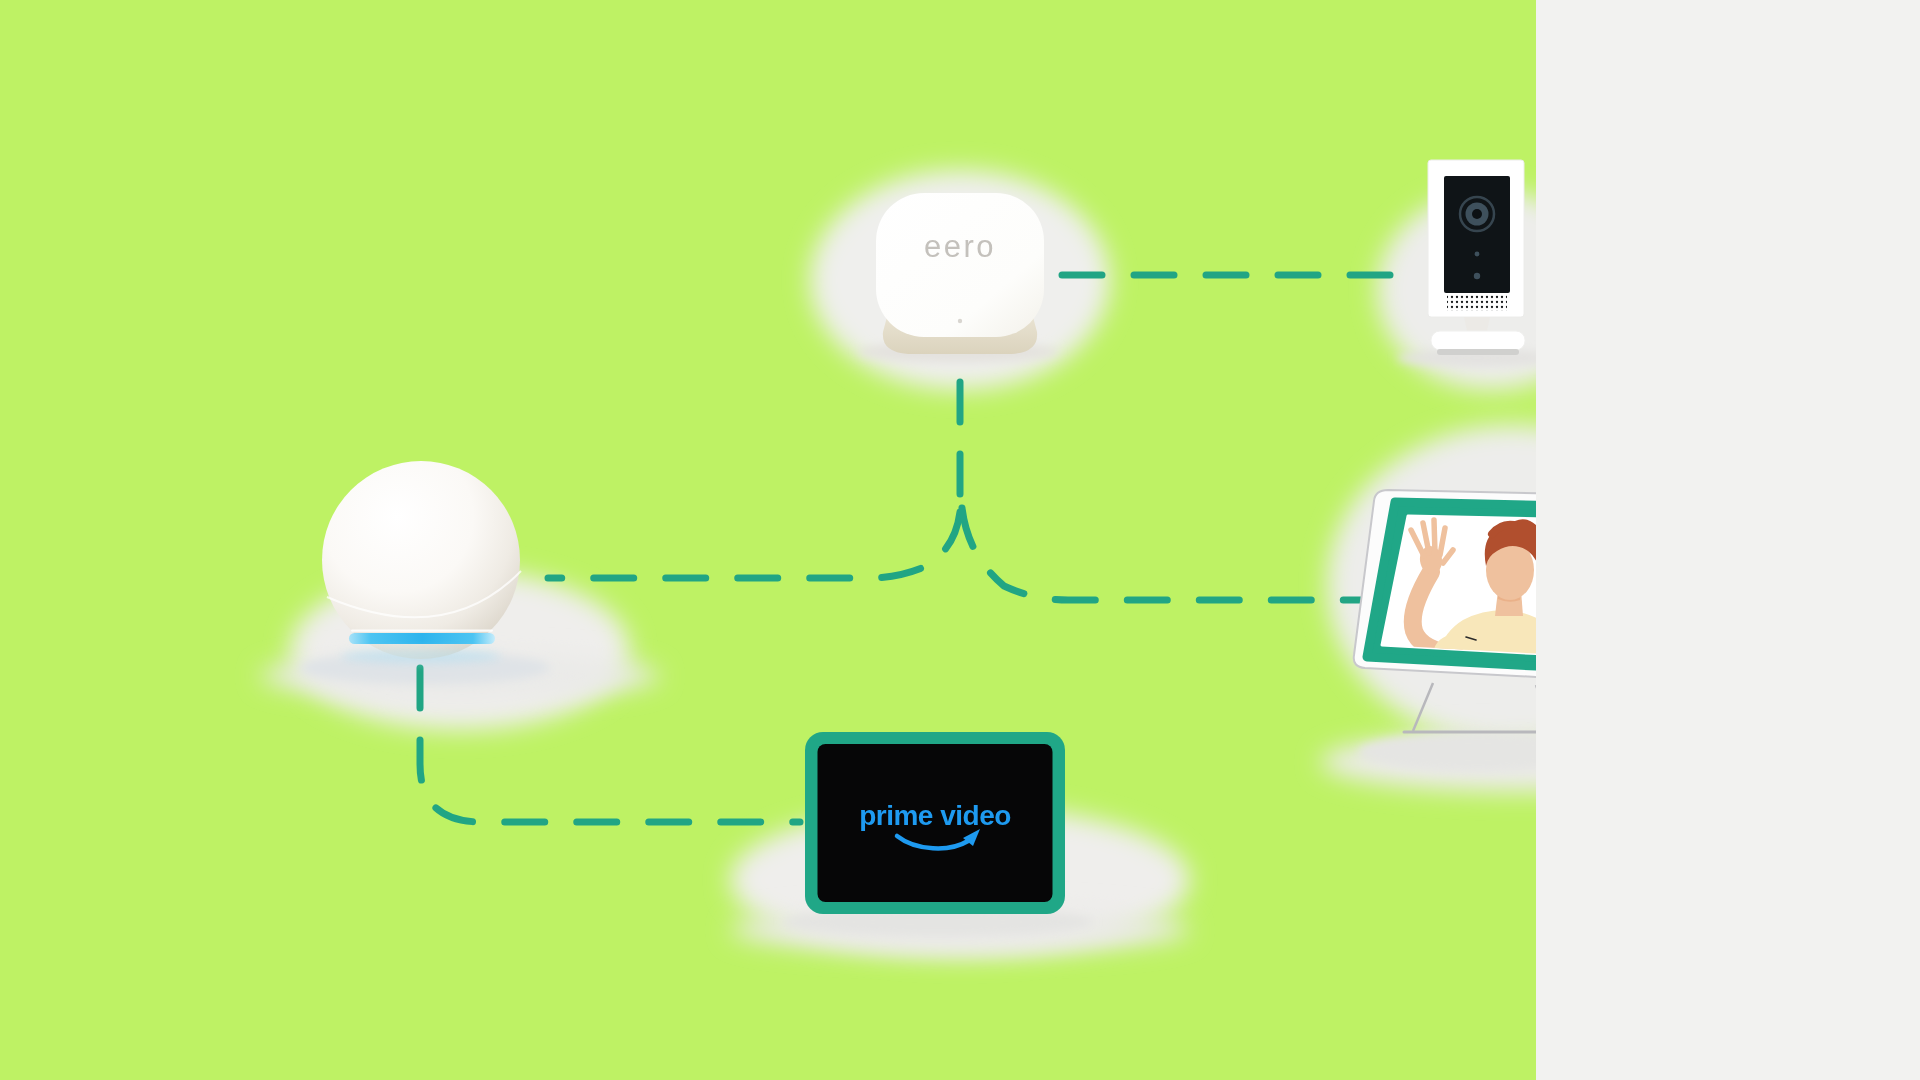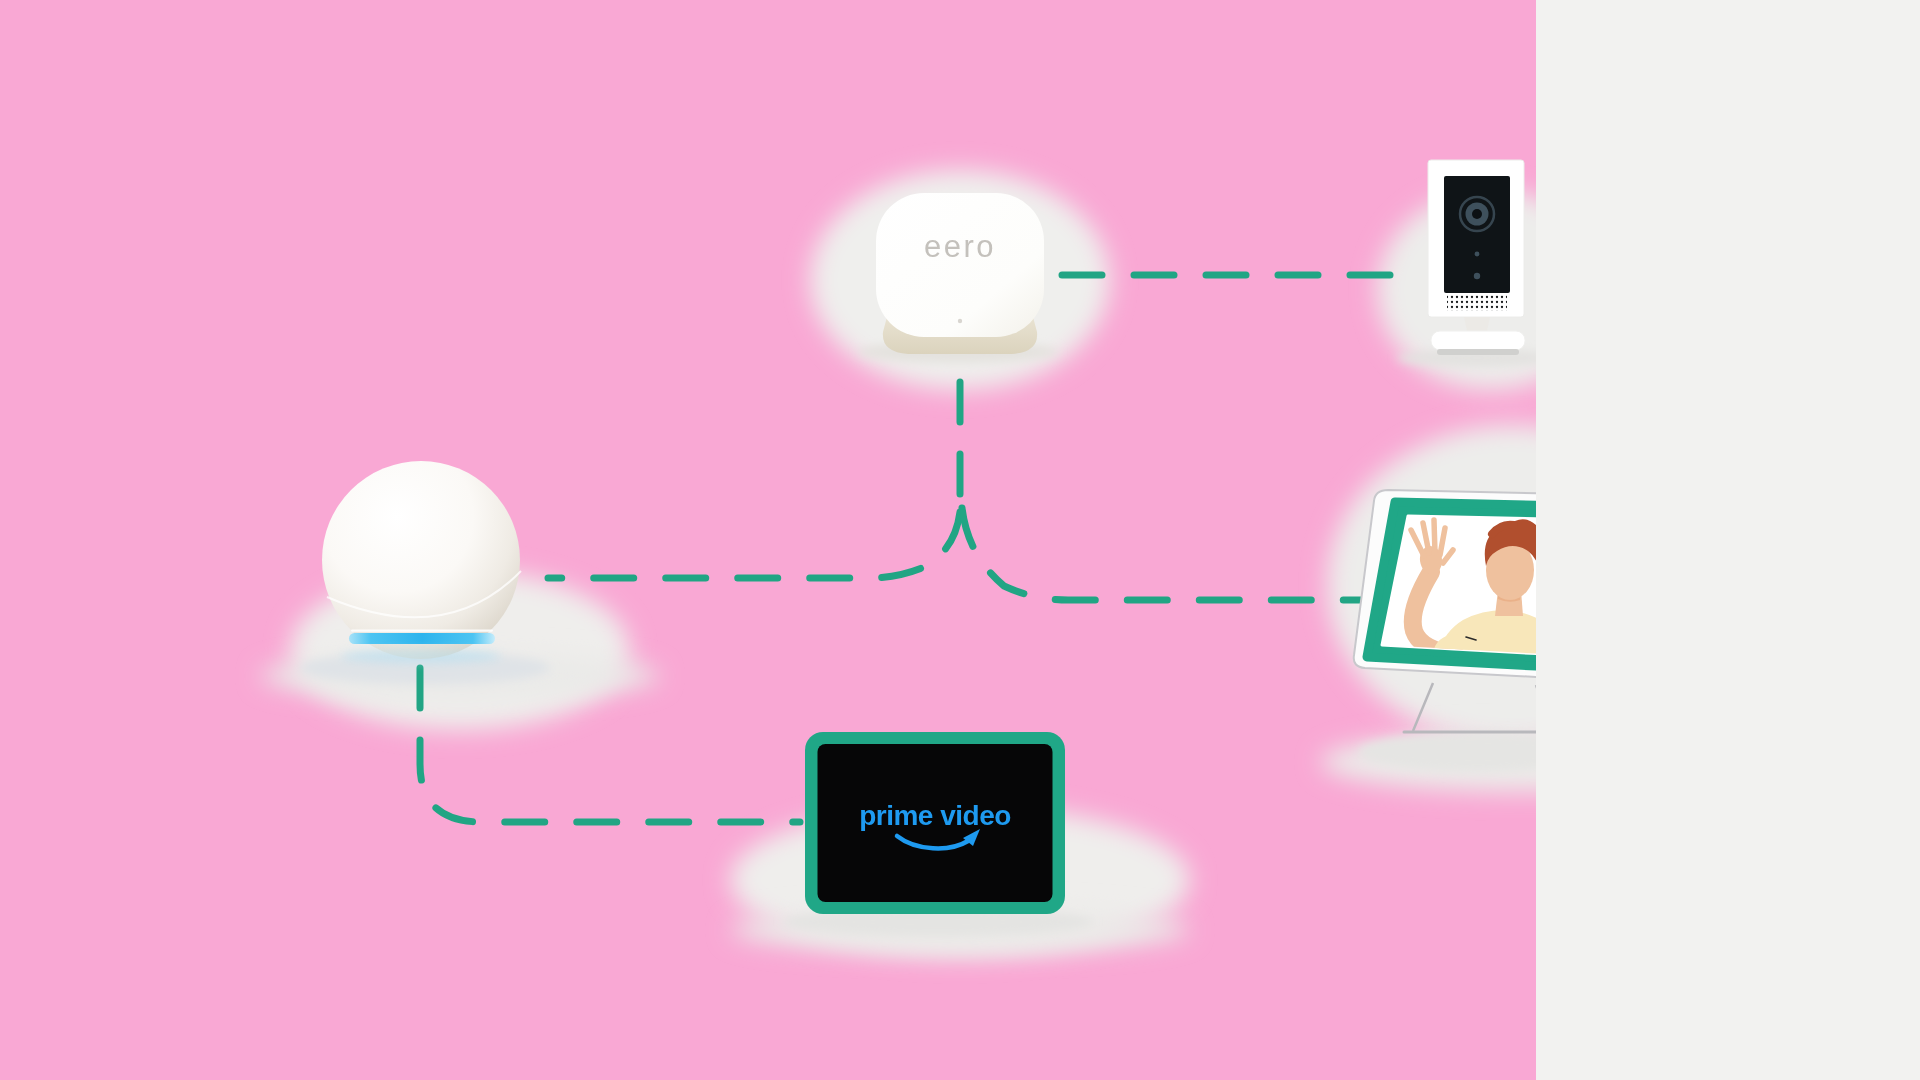--- a/index.html
+++ b/index.html
@@ -1,20 +1,20 @@
 <!DOCTYPE html>
 <html><head>
 <meta charset="utf-8">
 <style>
   html, body { margin: 0; padding: 0; background: #f2f2f0; }
   .stage {
     position: relative;
     width: 1536px;
     height: 1080px;
-    background: #f9a8d4;
+    background: #bef264;
     overflow: hidden;
     font-family: "Liberation Sans", sans-serif;
     text-decoration: underline;
   }
   svg { display: block; }
   .eero-logo {
     font-family: "Liberation Sans", sans-serif;
     font-size: 31px;
     font-weight: 400;
     letter-spacing: 2.5px;

